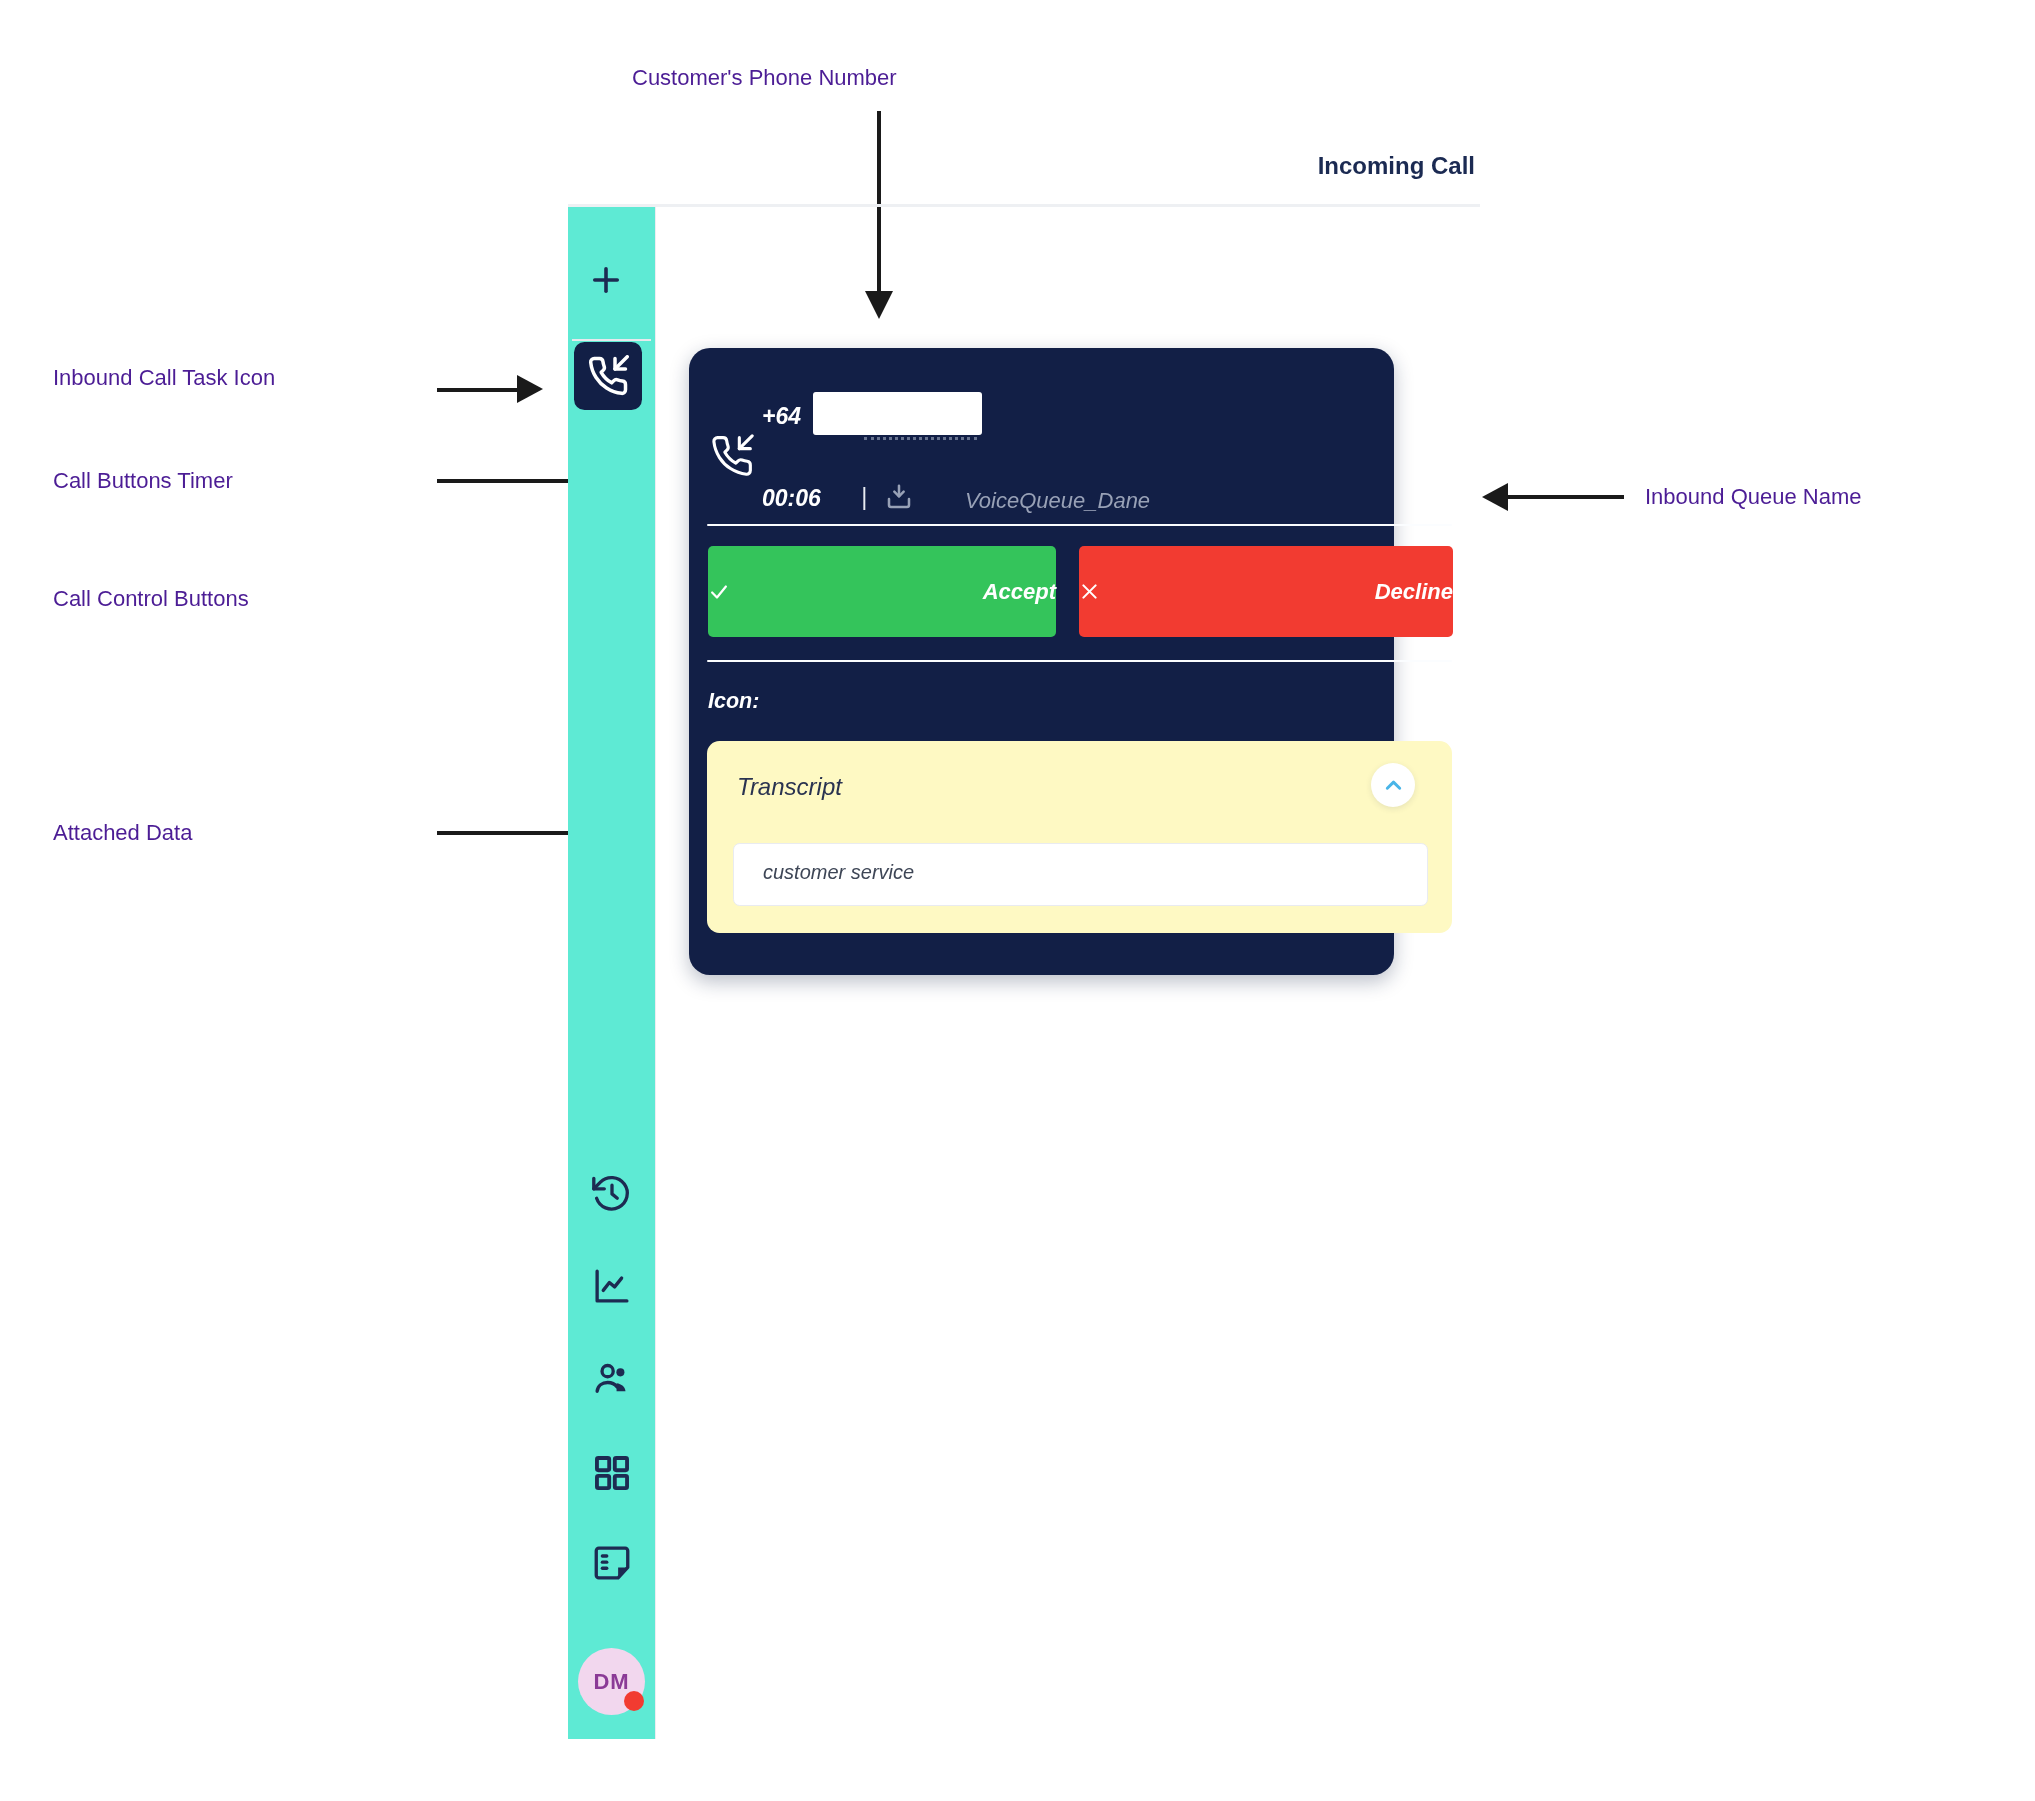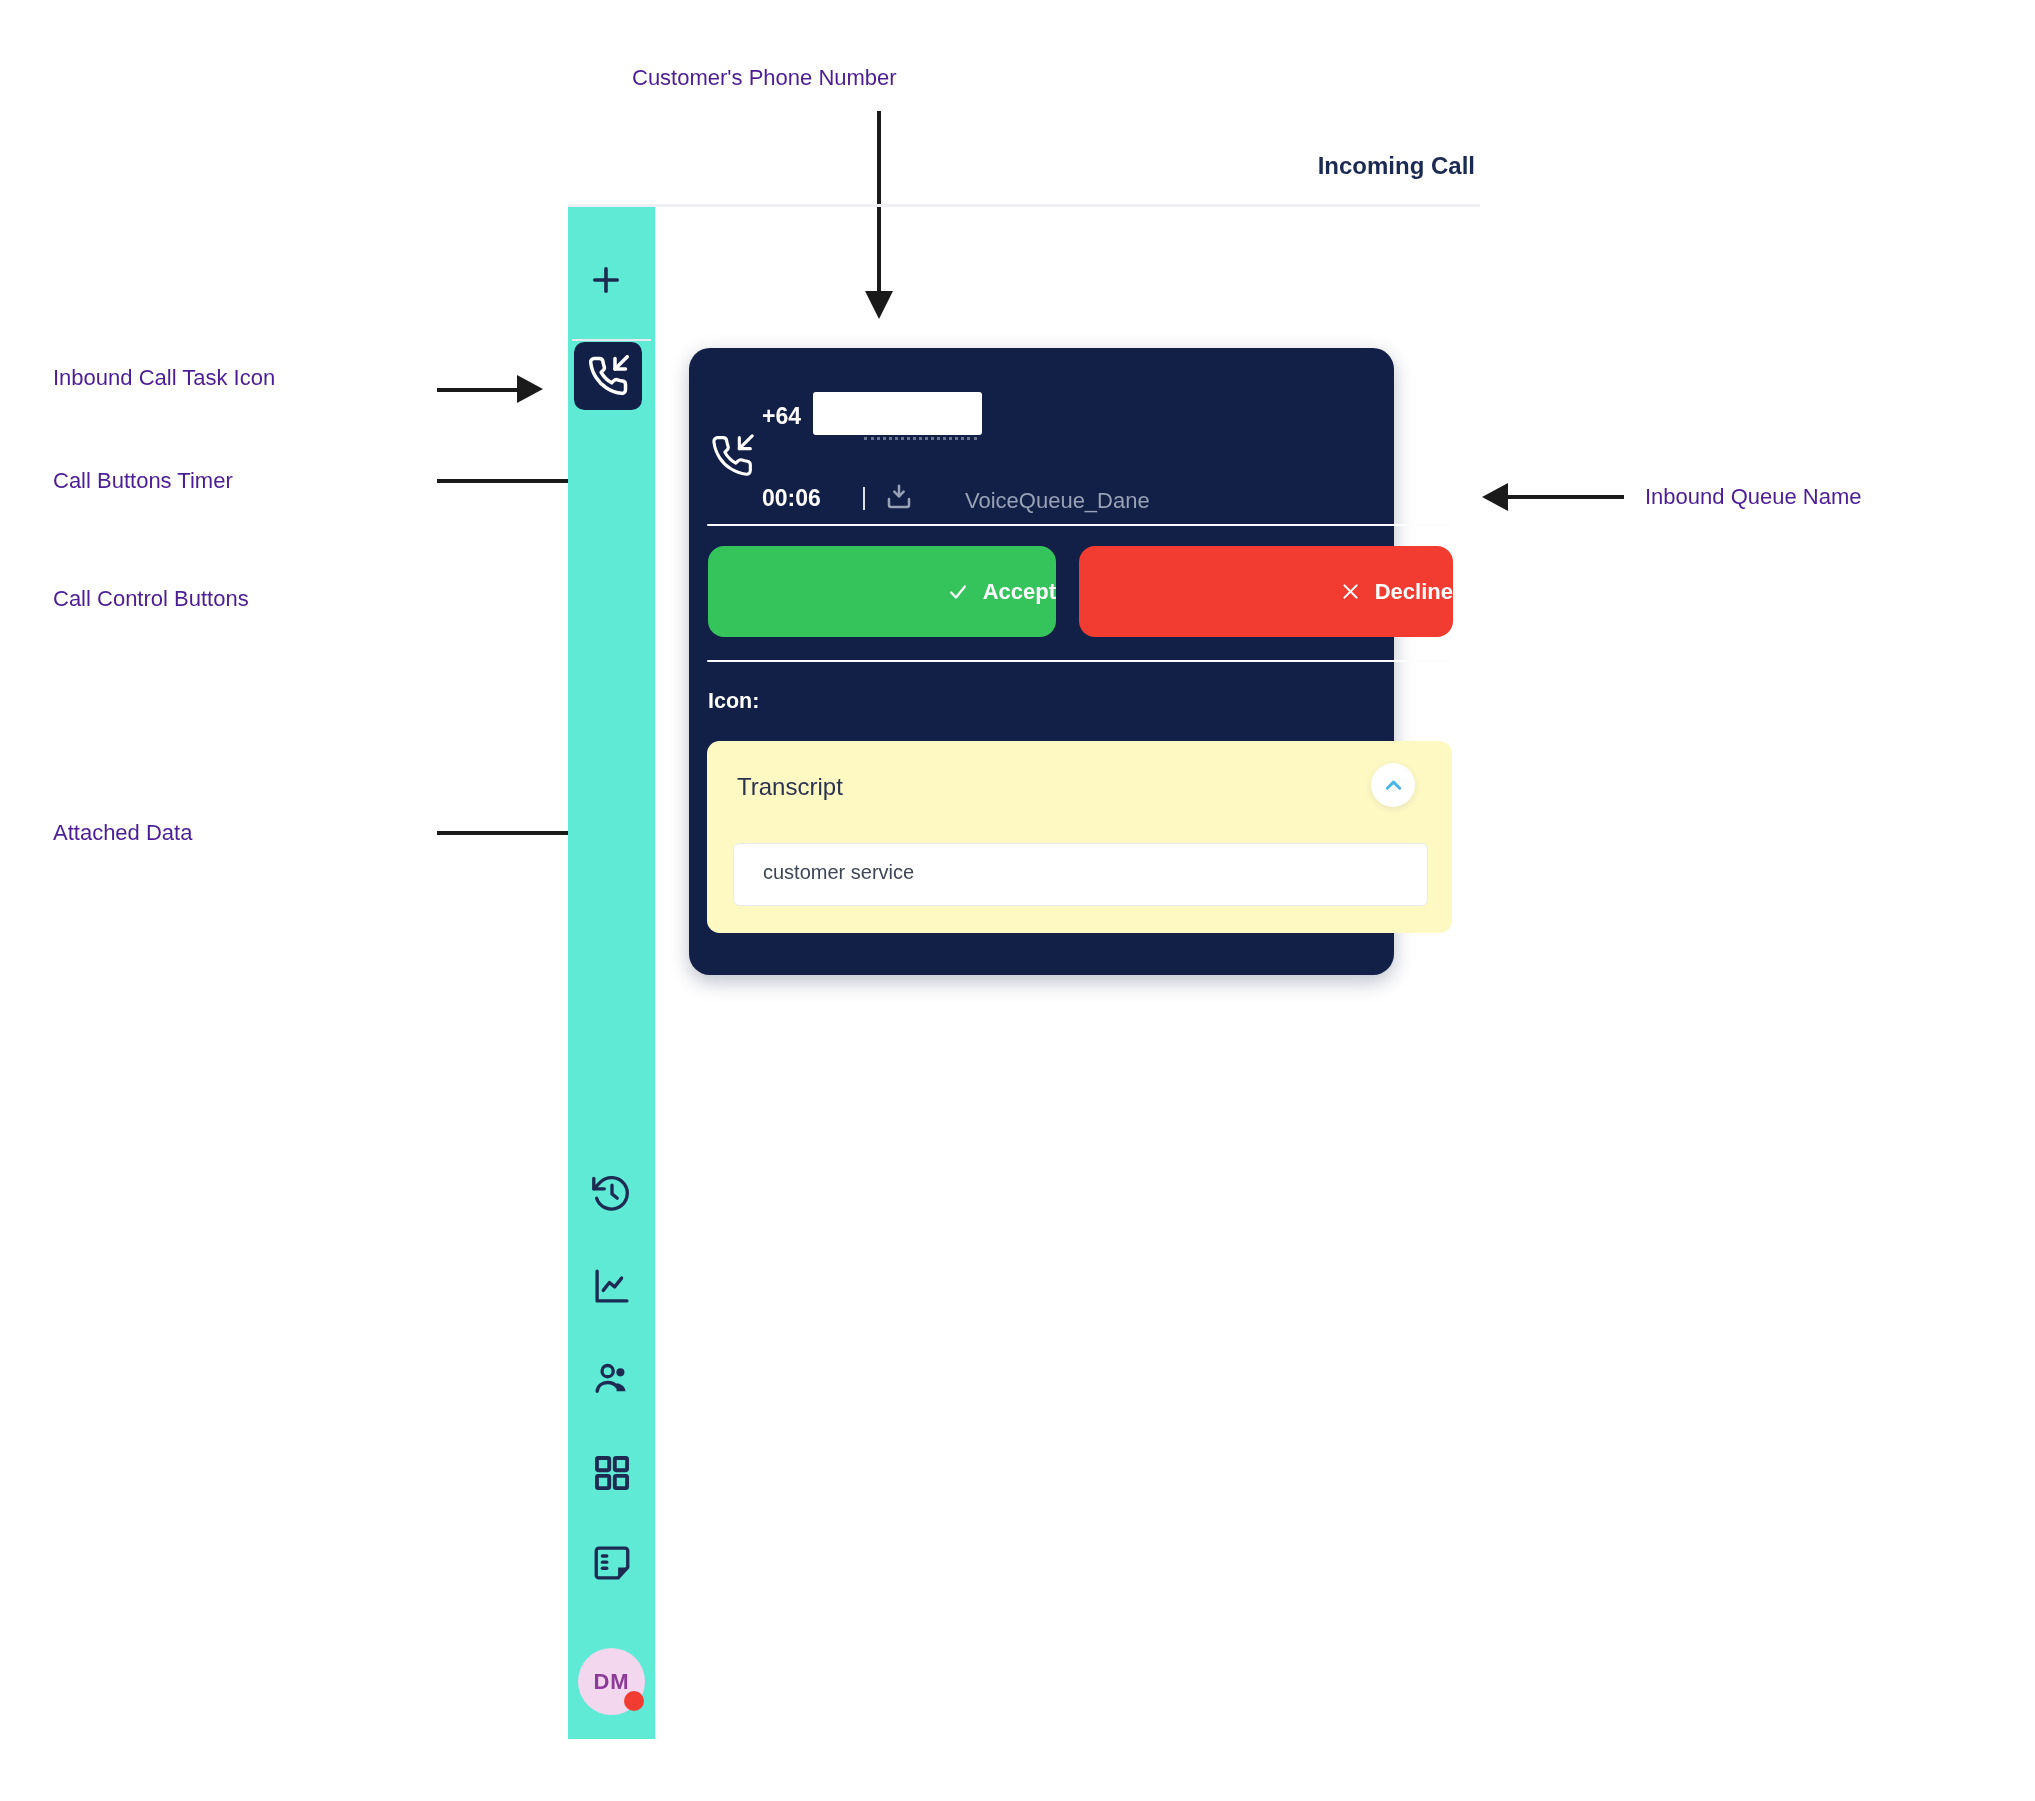--- a/index.html
+++ b/index.html
@@ -13,21 +13,21 @@
   .arrow-head-down{position:absolute;width:0;height:0;border-left:14.4px solid transparent;border-right:14.4px solid transparent;border-top:28px solid #1a1a1a;}
   .hairline{background:#eef0f3;}
   .sidebar{background:#5eead4;border-right:1.4px solid #ecedf1;}
   .side-ic{color:#1d2b52;}
   .side-ic svg{display:block;}
   .tile{background:#121F46;border-radius:10.5px;display:flex;align-items:center;justify-content:center;}
   .card{background:#121F46;border-radius:21px;box-shadow:0 6.7px 19px rgba(18,31,70,.28);}
   .white-b{color:#ffffff;font-weight:bold;}
   .muted{color:#98a1b6;}
   .sep{background:#fbfdff;height:2.4px;border-radius:1.4px;}
-  .btn{display:flex;align-items:center;justify-content:flex-end;gap:13.4px;border-radius:16px;color:#ffffff;font-weight:bold;font-size:22px;cursor:pointer;}
+  .btn{display:flex;align-items:center;justify-content:space-between;gap:13.4px;border-radius:5px;color:#ffffff;font-weight:bold;font-size:22px;cursor:pointer;}
   .btn svg{display:block;}
   .panel{background:#fef9c3;border-radius:12.4px;}
   .inner-box{background:#ffffff;border:1px solid #e9ebf0;border-radius:6.7px;}
   .chev-circle{background:#ffffff;border-radius:50%;display:flex;align-items:center;justify-content:center;box-shadow:0 1.9px 6.7px rgba(30,40,80,.10);}
   .avatar{background:#f2d7ee;border-radius:50%;display:flex;align-items:center;justify-content:center;font-weight:bold;font-size:22px;color:#8b3a96;letter-spacing:1px;}
   .dot{background:#f23b31;border-radius:50%;}
   .redact{background:#ffffff;border-radius:2.9px;}
   .redact-dash{border-bottom:3.8px dotted rgba(175,185,205,.55);}
 </style>
 </head>
@@ -118,21 +118,21 @@
         <line x1="6.5" y1="15" x2="9" y2="15"></line>
     </svg>
   </div>
 
   <div class="abs avatar" style="left:10px;top:1441px;width:67px;height:67px;">
     <span>DM</span>
   </div>
   <div class="abs dot" style="left:56px;top:1484px;width:20px;height:20px;"></div>
 </div>
 
-<div class="abs card" style="left:689px;top:348px;width:705px;height:627px;">
+<div class="abs card" style="left:689px;top:348px;width:705px;height:627px;font-style:italic;">
 
   <svg class="abs" style="left:21px;top:86px;" width="44" height="44" viewBox="0 0 24 24" fill="none" stroke="#ffffff" stroke-width="1.7" stroke-linecap="round" stroke-linejoin="round">
     <polyline points="16 2 16 8 22 8"></polyline>
       <line x1="23" y1="1" x2="16" y2="8"></line>
     <path d="M22 16.92v3a2 2 0 0 1-2.18 2 19.79 19.79 0 0 1-8.63-3.07 19.5 19.5 0 0 1-6-6 19.79 19.79 0 0 1-3.07-8.67A2 2 0 0 1 4.11 2h3a2 2 0 0 1 2 1.72 12.84 12.84 0 0 0 .7 2.81 2 2 0 0 1-.45 2.11L8.09 9.91a16 16 0 0 0 6 6l1.27-1.27a2 2 0 0 1 2.11-.45 12.84 12.84 0 0 0 2.81.7A2 2 0 0 1 22 16.92z"></path>
   </svg>
 
   <div class="abs white-b" style="left:73px;top:55px;font-size:23px;">+64</div>
   <div class="abs redact" style="left:124px;top:44px;width:169px;height:43px;"></div>
   <div class="abs redact-dash" style="left:175px;top:85px;width:113px;height:3.8px;"></div>

